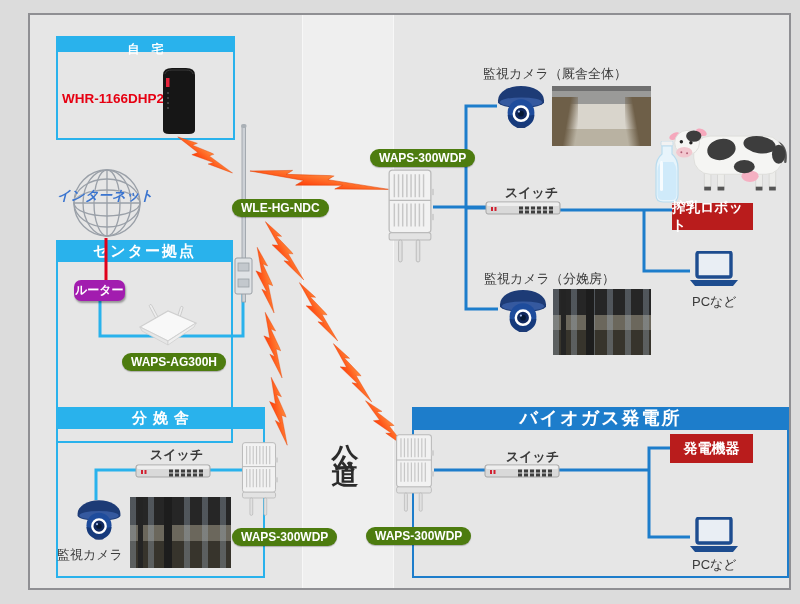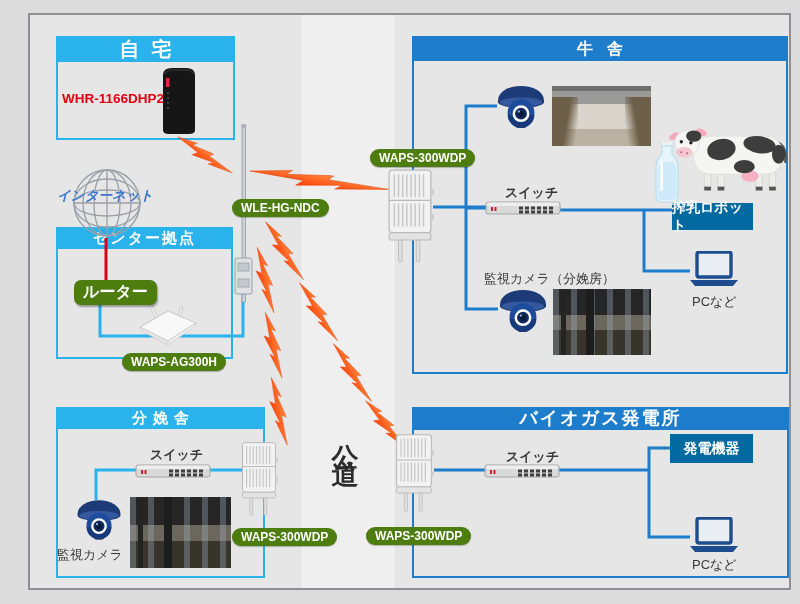--- a/index.html
+++ b/index.html
@@ -16,28 +16,28 @@
     font-size:27px;font-weight:600;color:#2b2b2b;letter-spacing:17px;z-index:3;}
   .box{position:absolute;border:2px solid;box-sizing:border-box;z-index:1;background:transparent;}
   .box .hdr{position:absolute;left:-2px;top:-2px;right:-2px;color:#fff;font-weight:bold;
     text-align:center;box-sizing:border-box;}
   .cyan{border-color:#29b2ec;}
   .cyan .hdr{background:#29b2ec;}
   .blue{border-color:#1d7dcb;}
   .blue .hdr{background:#1d7dcb;}
   .pill-red{position:absolute;background:#4d7c0f;color:#fff;font-weight:bold;font-size:12px;
     padding:2px 9px;border-radius:11px;z-index:4;white-space:nowrap;box-shadow:0 1px 1px rgba(0,0,0,.25);}
-  .pill-black{position:absolute;background:#4d7c0f;color:#fff;font-weight:bold;font-size:16px;
-    padding:2px 9px;border-radius:7px;z-index:4;white-space:nowrap;box-shadow:1px 2px 2px rgba(0,0,0,.35);}
+  .pill-black{position:absolute;background:#a21caf;color:#fff;font-weight:bold;font-size:12px;
+    padding:2px 1px;border-radius:7px;z-index:4;white-space:nowrap;box-shadow:1px 2px 2px rgba(0,0,0,.35);}
   .lbl{position:absolute;color:#3a3a3a;font-size:13px;z-index:3;white-space:nowrap;}
   .lbl.b{font-weight:bold;}
   .red-text{position:absolute;color:#e60012;font-weight:bold;font-size:13.5px;z-index:3;white-space:nowrap;}
   .inet-text{position:absolute;color:#3a74cf;font-weight:bold;font-style:italic;font-size:13.5px;z-index:3;white-space:nowrap;
     text-shadow:0 0 2px #e6e6e6;}
-  .chip-blue{position:absolute;background:#0369a1;color:#fff;font-weight:bold;font-size:14px;
+  .chip-blue{position:absolute;background:#b91c1c;color:#fff;font-weight:bold;font-size:14px;
     display:flex;align-items:center;justify-content:center;z-index:3;box-sizing:border-box;}
   .dev{position:absolute;z-index:3;}
   svg.overlay{position:absolute;left:0;top:0;z-index:2;}
   .photo{position:absolute;z-index:3;}
   .photo1{background:
     linear-gradient(to bottom,#6f6f6f 0 8%,#9a9a98 8% 30%,#d9d5cc 30% 72%,#b9b2a2 72%);
   }
   .photo1:before{content:"";position:absolute;left:0;top:18%;width:26%;height:82%;
     background:linear-gradient(100deg,#6e5f48 0 55%,rgba(110,95,72,0) 90%);}
   .photo1:after{content:"";position:absolute;right:0;top:18%;width:26%;height:82%;
@@ -51,34 +51,31 @@
 </head>
 <body>
 
 <div id="stage">
 
   <div class="panel"></div>
   <div class="road"></div>
   <div class="road-label">公道</div>
 
   <div class="box cyan" style="left:56px;top:36px;width:179px;height:104px;">
-    <div class="hdr" style="height:26px;line-height:26px;font-size:20px;letter-spacing:12px;padding-left:12px;">自宅</div>
+    <div class="hdr" style="height:16px;line-height:26px;font-size:12px;letter-spacing:12px;padding-left:12px;">自宅</div>
   </div>
 
-  <div class="box cyan" style="left:56px;top:227px;width:177px;height:132px;">
+  <div class="box cyan" style="left:56px;top:240px;width:177px;height:203px;">
     <div class="hdr" style="height:22px;line-height:22px;font-size:15px;letter-spacing:2px;">センター拠点</div>
   </div>
 
   <div class="box cyan" style="left:56px;top:407px;width:209px;height:171px;">
     <div class="hdr" style="height:22px;line-height:22px;font-size:15px;letter-spacing:6px;padding-left:6px;">分娩舎</div>
   </div>
 
-  <div class="box blue" style="left:412px;top:36px;width:376px;height:338px;">
-    <div class="hdr" style="height:25px;line-height:25px;font-size:16px;letter-spacing:14px;padding-left:14px;">牛舎</div>
-  </div>
 
   <div class="box blue" style="left:412px;top:407px;width:377px;height:171px;">
     <div class="hdr" style="height:23px;line-height:23px;font-size:18px;letter-spacing:2px;">バイオガス発電所</div>
   </div>
 
   <svg class="overlay" width="800" height="604" viewBox="0 0 800 604">
     <defs>
       <linearGradient id="boltg" x1="0" y1="0" x2="0" y2="1">
         <stop offset="0" stop-color="#ff8a3c"></stop>
           <stop offset="1" stop-color="#ff3d08"></stop>
@@ -272,20 +269,21 @@
   <svg class="dev" style="left:74px;top:497px;" width="50" height="44">
       <use href="#domecam"></use>
     </svg>
   <div class="lbl" style="left:57px;top:546px;">監視カメラ</div>
   <div class="photo photo-dark" style="left:130px;top:497px;width:101px;height:71px;"></div>
   <svg class="dev" style="left:240px;top:436px;" width="38" height="86">
       <use href="#outdoorap"></use>
     </svg>
   <div class="pill-red" style="left:232px;top:528px;">WAPS-300WDP</div>
 
+  <div class="lbl" style="left:483px;top:65px;">監視カメラ（厩舎全体）</div>
   <svg class="dev" style="left:494px;top:83px;" width="54" height="46">
       <use href="#domecam"></use>
     </svg>
   <div class="photo photo1" style="left:552px;top:86px;width:99px;height:60px;"></div>
   <svg class="dev" style="left:668px;top:122px;" width="124" height="74">
       <use href="#cow"></use>
     </svg>
   <svg class="dev" style="left:652px;top:141px;" width="30" height="66">
       <use href="#bottle"></use>
     </svg>

